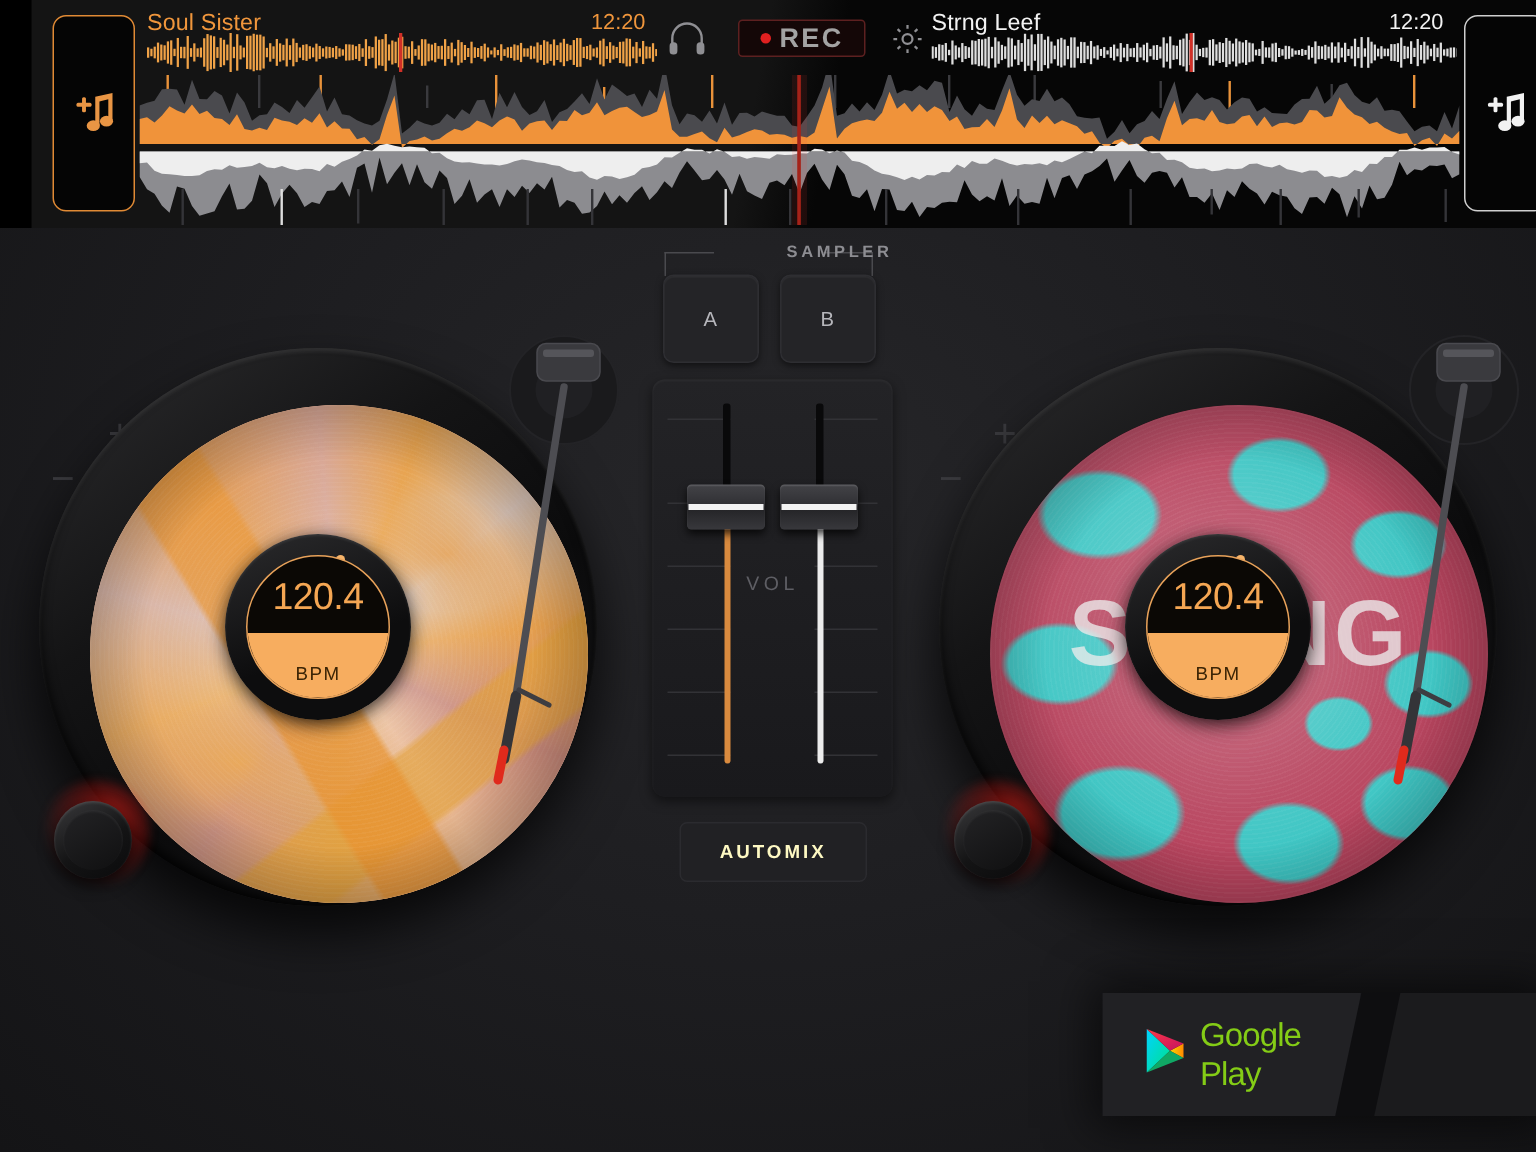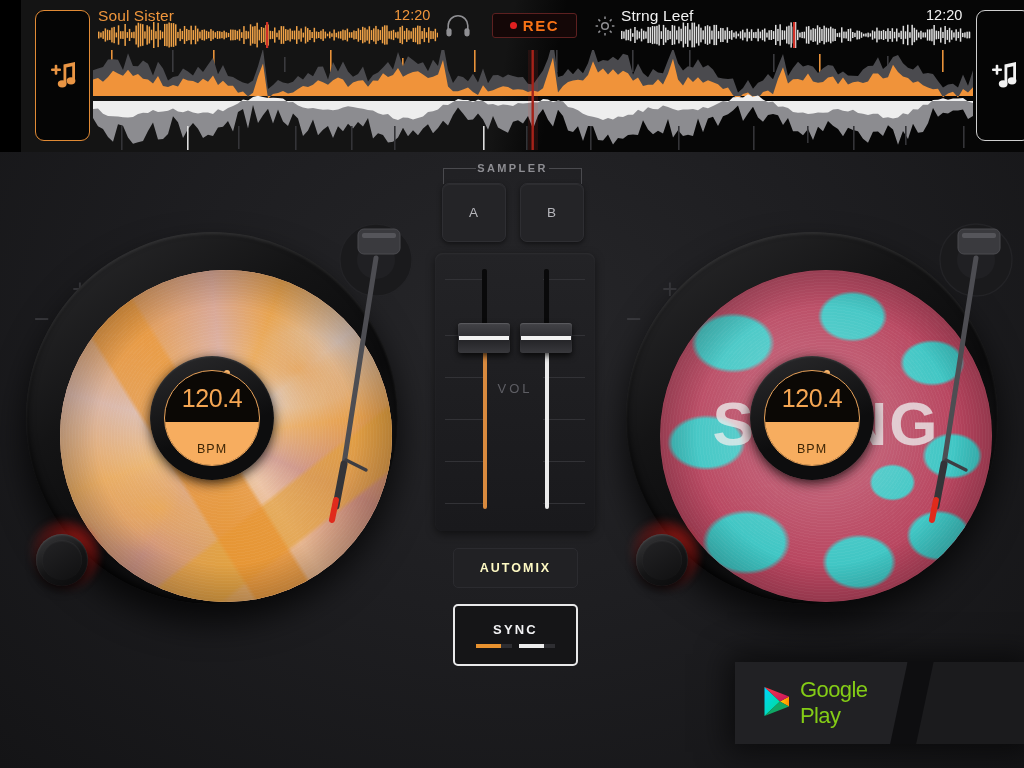--- a/index.html
+++ b/index.html
@@ -51,21 +51,21 @@
 
   .tb-icon { position:absolute; }
   #headphone-icon { left:424px; top:14px; }
   #gear-icon      { left:572px; top:14px; }
   #rec-btn {
     position:absolute; left:471px; top:13px; width:85px; height:25px;
     border:1px solid #5d2020; border-radius:3px; background:#140707;
     display:flex; align-items:center; justify-content:center; gap:6px;
   }
   #rec-btn .dot { width:7px; height:7px; border-radius:50%; background:#e02020; }
-  #rec-btn .lbl { color:#f97316; font-size:15px; font-weight:700; letter-spacing:1.6px; }
+  #rec-btn .lbl { color:#a3a3a3; font-size:18px; font-weight:700; letter-spacing:1.6px; }
 
   
   #stage {
     position:absolute; left:0; top:152px; width:1024px; height:616px;
     background:radial-gradient(ellipse at 50% 30%,#262629 0%,#1e1e21 45%,#141416 100%);
   }
 
   
   .deck { position:absolute; width:400px; height:400px; }
   .deck.left  { left:12px;  top:62px; }
@@ -165,21 +165,21 @@
   .pitch-pm.minus { font-size:27px; }
   .deck.left  .pitch-pm.plus  { left:60px; top:60px; }
   .deck.left  .pitch-pm.minus { left:22px; top:90px; }
   .deck.right .pitch-pm.plus  { left:50px; top:60px; }
   .deck.right .pitch-pm.minus { left:14px; top:90px; }
 
   
   #center { position:absolute; left:430px; top:0; width:165px; height:616px; }
 
   #sampler-label {
-    position:absolute; left:0; right:0; top:10px; text-align:center;
+    position:absolute; left:0; right:0; top:10px; text-align:right;
     color:#8d8d92; font-size:11px; letter-spacing:2.4px; font-weight:700;
   }
   .sampler-bracket {
     position:absolute; top:16px; height:16px; border-top:1px solid #4a4a4e;
     width:33px;
   }
   .sampler-bracket.l { left:13px; border-left:1px solid #4a4a4e; }
   .sampler-bracket.r { left:119px; border-right:1px solid #4a4a4e; }
 
   .pad {
@@ -841,31 +841,20 @@
       </div>
       <div class="fader b">
         <div class="rod"></div>
         <div class="track-lit"></div>
         <div class="handle"></div>
       </div>
     </div>
 
     <div id="automix-btn">AUTOMIX</div>
 
-    <div id="sync-btn">
-      <span class="lbl">SYNC</span>
-      <span class="bars">
-        <span class="seg a">
-            <i></i>
-          </span>
-        <span class="seg b">
-            <i></i>
-          </span>
-      </span>
-    </div>
   </div>
 
   <div id="bottombar">
     
 
     
     
     
 
     

